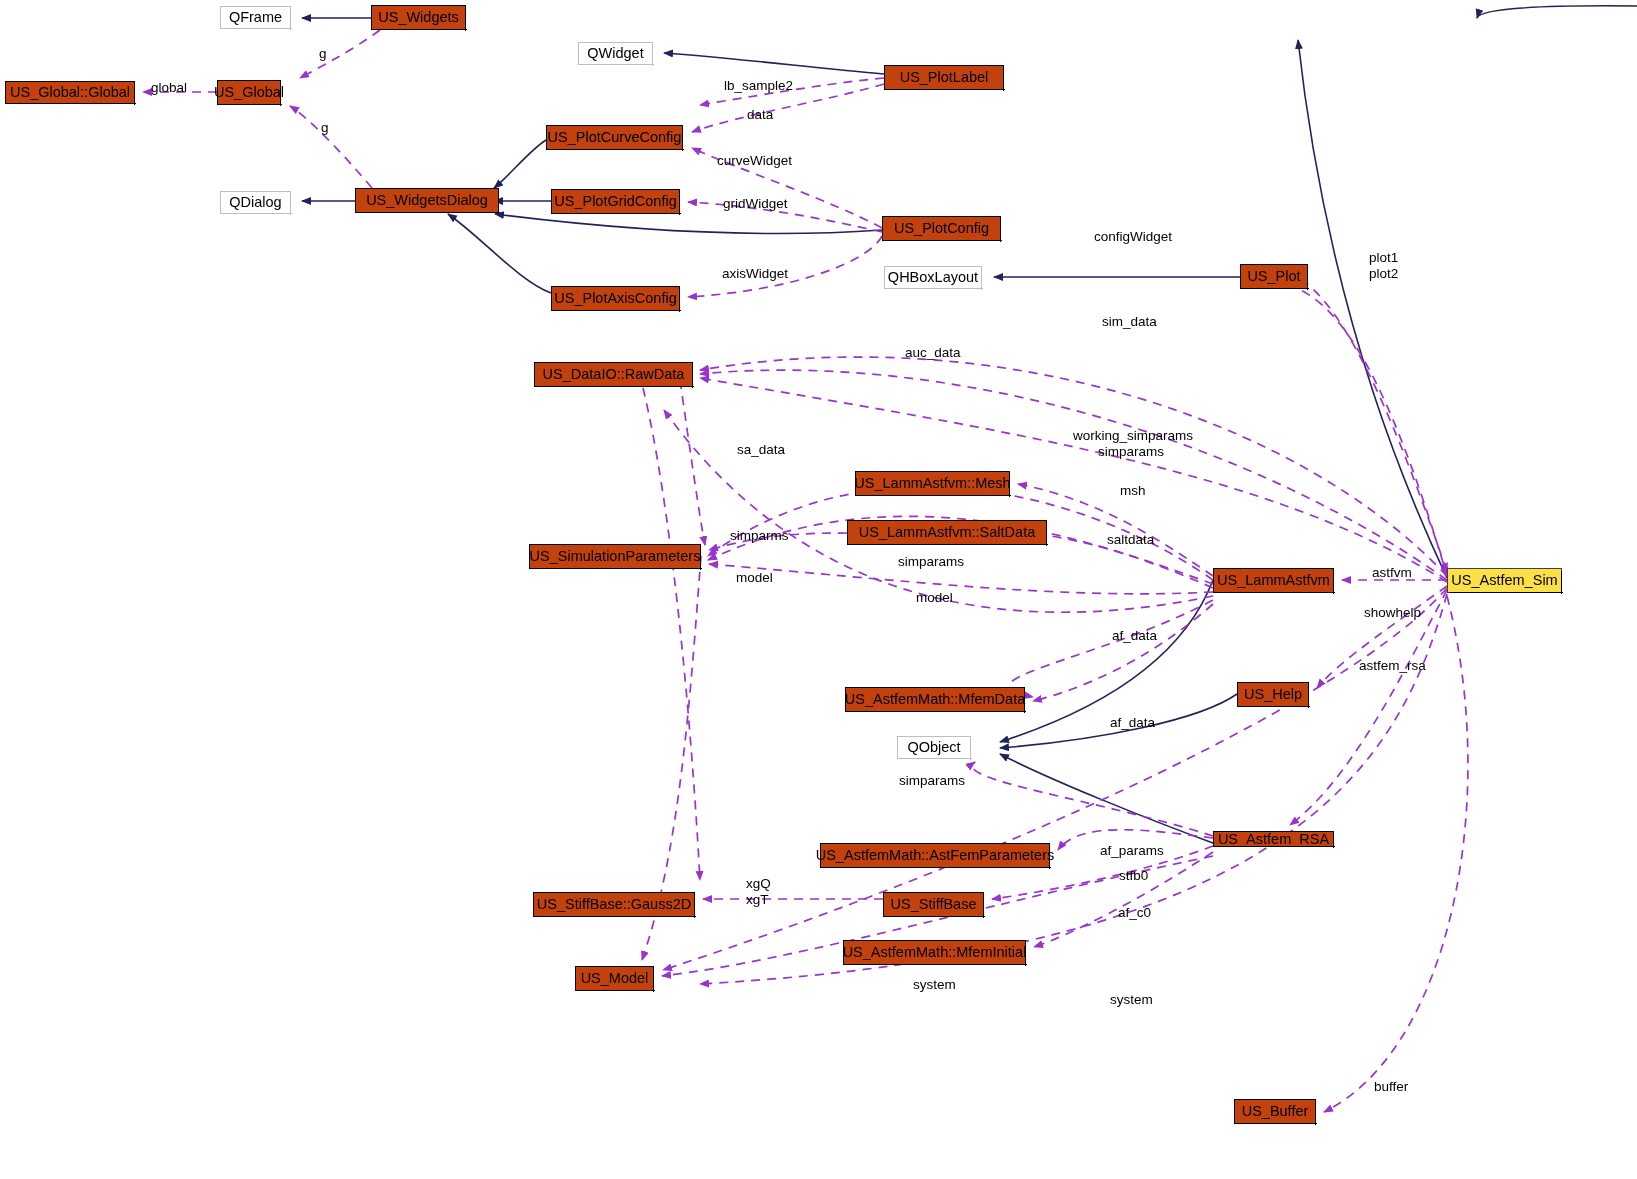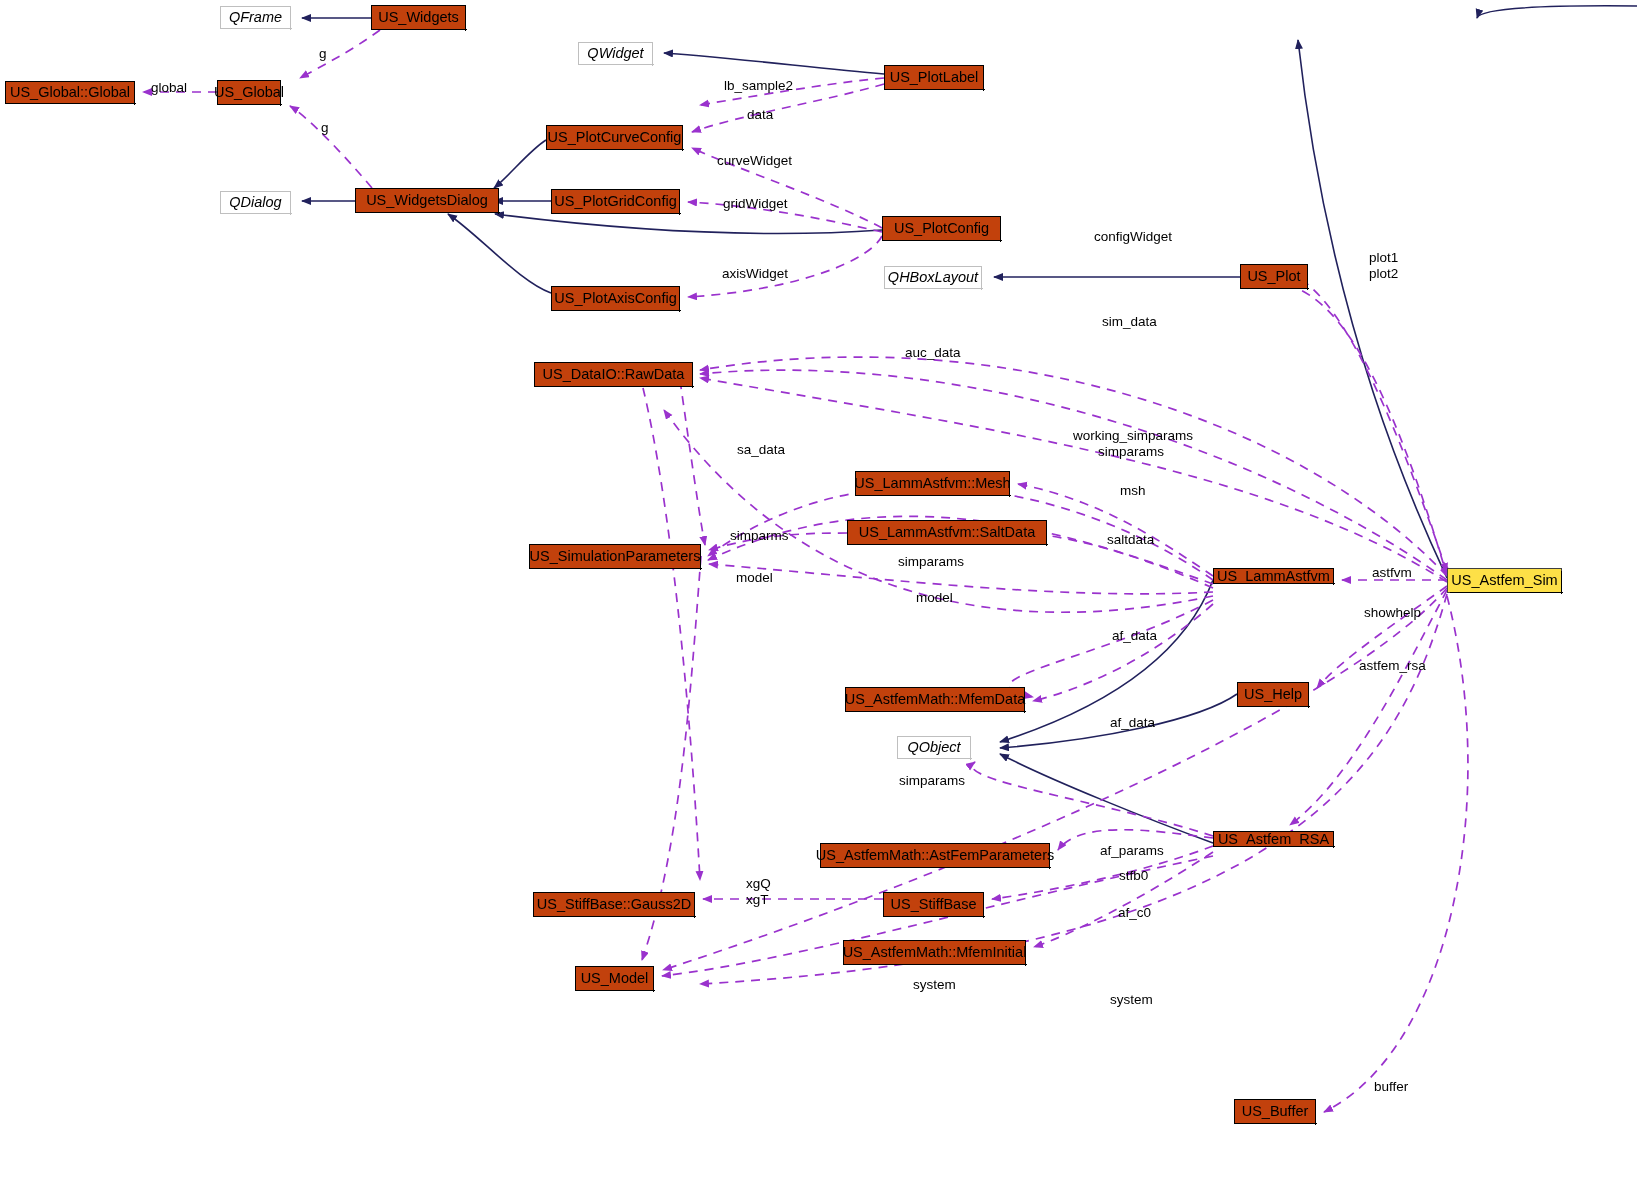--- a/index.html
+++ b/index.html
@@ -2,21 +2,21 @@
 <html><head>
 <meta charset="utf-8">
 <style>
   html,body{margin:0;padding:0;background:#ffffff;}
   #canvas{position:relative;width:1637px;height:1179px;background:#ffffff;
           font-family:"Liberation Sans",sans-serif;overflow:hidden;}
   svg#edges{position:absolute;left:0;top:0;width:1637px;height:1179px;}
   .node{position:absolute;box-sizing:border-box;display:flex;align-items:center;
         justify-content:center;background:#c2410c;border:1px solid #000000;
         font-size:14.5px;color:#000000;white-space:nowrap;line-height:1;}
-  .node.ext{border:1px solid #bfbfbf;background:#ffffff;font-style:italic;}
+  .node.ext{border:1px solid #bfbfbf;background:#ffffff;}
   .node.focus{background:#fde047;border:1px solid #404040;}
   .node::after{content:"";position:absolute;left:2px;top:100%;width:100%;height:1px;background:#000;}
   .node.ext::after{background:#bfbfbf;}
   .node::before{content:"";position:absolute;top:2px;left:100%;width:1px;height:100%;background:#000;}
   .node.ext::before{background:#bfbfbf;}
   .elabel{position:absolute;font-size:13.5px;color:#000000;white-space:nowrap;
           line-height:1.15;background:transparent;}
 </style>
 </head>
 <body>
@@ -92,21 +92,21 @@
 
   <div class="node ext" style="left:220px;top:6px;width:71px;height:23px">
       <span>QFrame</span>
     </div>
   <div class="node" style="left:371px;top:5px;width:95px;height:25px">
       <span>US_Widgets</span>
     </div>
   <div class="node ext" style="left:578px;top:42px;width:75px;height:23px">
       <span>QWidget</span>
     </div>
-  <div class="node" style="left:884px;top:65px;width:100px;height:25px">
+  <div class="node" style="left:884px;top:65px;width:120px;height:25px">
       <span>US_PlotLabel</span>
     </div>
   <div class="node" style="left:5px;top:81px;width:130px;height:23px">
       <span>US_Global::Global</span>
     </div>
   <div class="node" style="left:217px;top:80px;width:64px;height:25px">
       <span>US_Global</span>
     </div>
   <div class="node" style="left:546px;top:125px;width:137px;height:25px">
       <span>US_PlotCurveConfig</span>
@@ -137,21 +137,21 @@
     </div>
   <div class="node" style="left:855px;top:471px;width:155px;height:25px">
       <span>US_LammAstfvm::Mesh</span>
     </div>
   <div class="node" style="left:847px;top:520px;width:200px;height:25px">
       <span>US_LammAstfvm::SaltData</span>
     </div>
   <div class="node" style="left:529px;top:544px;width:172px;height:25px">
       <span>US_SimulationParameters</span>
     </div>
-  <div class="node" style="left:1213px;top:568px;width:121px;height:16px">
+  <div class="node" style="left:1213px;top:568px;width:121px;height:25px">
       <span>US_LammAstfvm</span>
     </div>
   <div class="node focus" style="left:1447px;top:568px;width:115px;height:25px">
       <span>US_Astfem_Sim</span>
     </div>
   <div class="node" style="left:845px;top:687px;width:180px;height:25px">
       <span>US_AstfemMath::MfemData</span>
     </div>
   <div class="node" style="left:1237px;top:682px;width:72px;height:25px">
       <span>US_Help</span>

